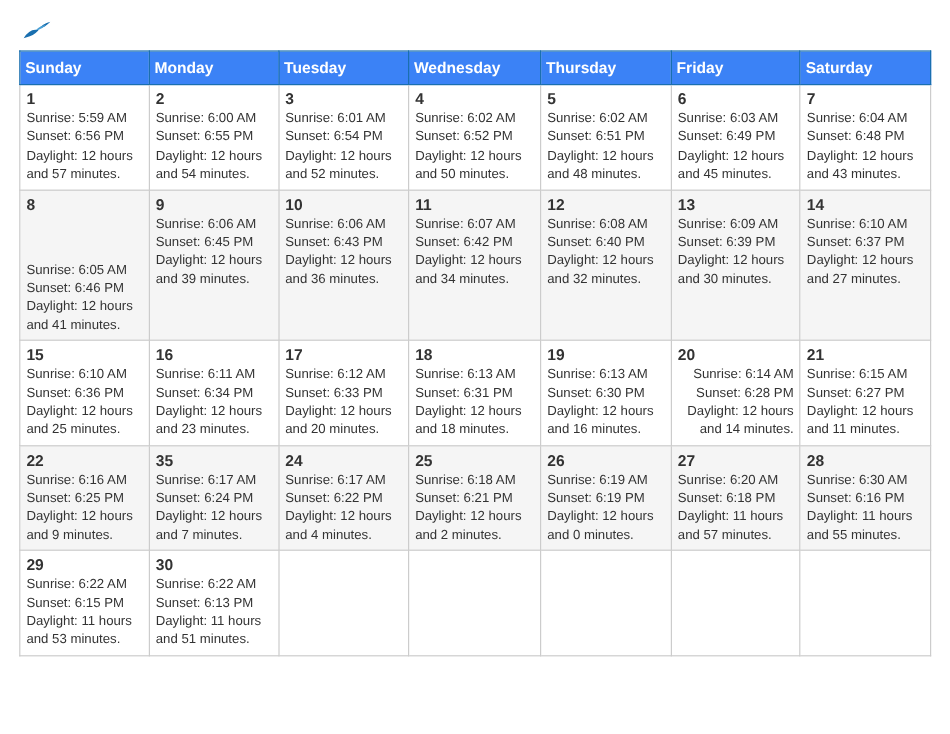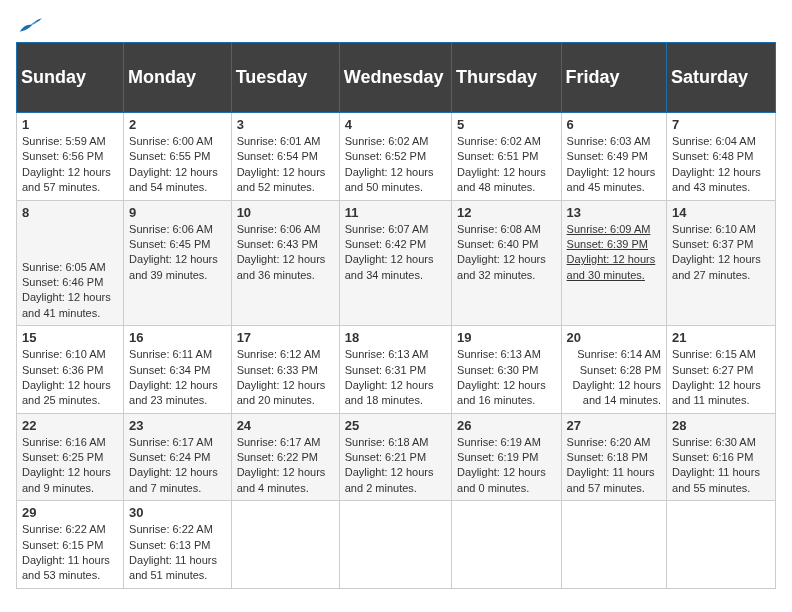--- a/index.html
+++ b/index.html
@@ -52,25 +52,25 @@
     .subtitle {
       font-size: 16px;
       color: #333;
     }
     .calendar {
       width: 100%;
       border-collapse: collapse;
       border: 1px solid #ccc;
     }
     .calendar th {
-      background-color: #404040;
+      background-color: #3b82f6;
       color: #fff;
-      font-size: 18px;
-      font-weight: bold;
-      padding: 24px 4px;
+      font-size: 13px;
+      font-weight: bold;
+      padding: 6px 4px;
       text-align: left;
       border: 1px solid #1a6faf;
     }
     .calendar td {
       vertical-align: top;
       padding: 4px 5px;
       border: 1px solid #ccc;
       width: 113px;
       font-size: 10.5px;
       color: #333;
@@ -209,21 +209,21 @@
         </td>
         <td>
           <span class="day-num">12</span>
           <div class="day-info" style="white-space: pre-line;">Sunrise: 6:08 AM
 Sunset: 6:40 PM
 Daylight: 12 hours
 and 32 minutes.</div>
         </td>
         <td>
           <span class="day-num">13</span>
-          <div class="day-info" style="white-space: pre-line; text-decoration: underline;">Sunrise: 6:09 AM
+          <div class="day-info" style="white-space: pre-line;">Sunrise: 6:09 AM
 Sunset: 6:39 PM
 Daylight: 12 hours
 and 30 minutes.</div>
         </td>
         <td>
           <span class="day-num">14</span>
           <div class="day-info" style="white-space: pre-line;">Sunrise: 6:10 AM
 Sunset: 6:37 PM
 Daylight: 12 hours
 and 27 minutes.</div>
@@ -282,21 +282,21 @@
       </tr>
       <tr>
         <td>
           <span class="day-num">22</span>
           <div class="day-info" style="white-space: pre-line;">Sunrise: 6:16 AM
 Sunset: 6:25 PM
 Daylight: 12 hours
 and 9 minutes.</div>
         </td>
         <td>
-          <span class="day-num">23</span>
+          <span class="day-num">35</span>
           <div class="day-info" style="white-space: pre-line;">Sunrise: 6:17 AM
 Sunset: 6:24 PM
 Daylight: 12 hours
 and 7 minutes.</div>
         </td>
         <td>
           <span class="day-num">24</span>
           <div class="day-info" style="white-space: pre-line;">Sunrise: 6:17 AM
 Sunset: 6:22 PM
 Daylight: 12 hours

